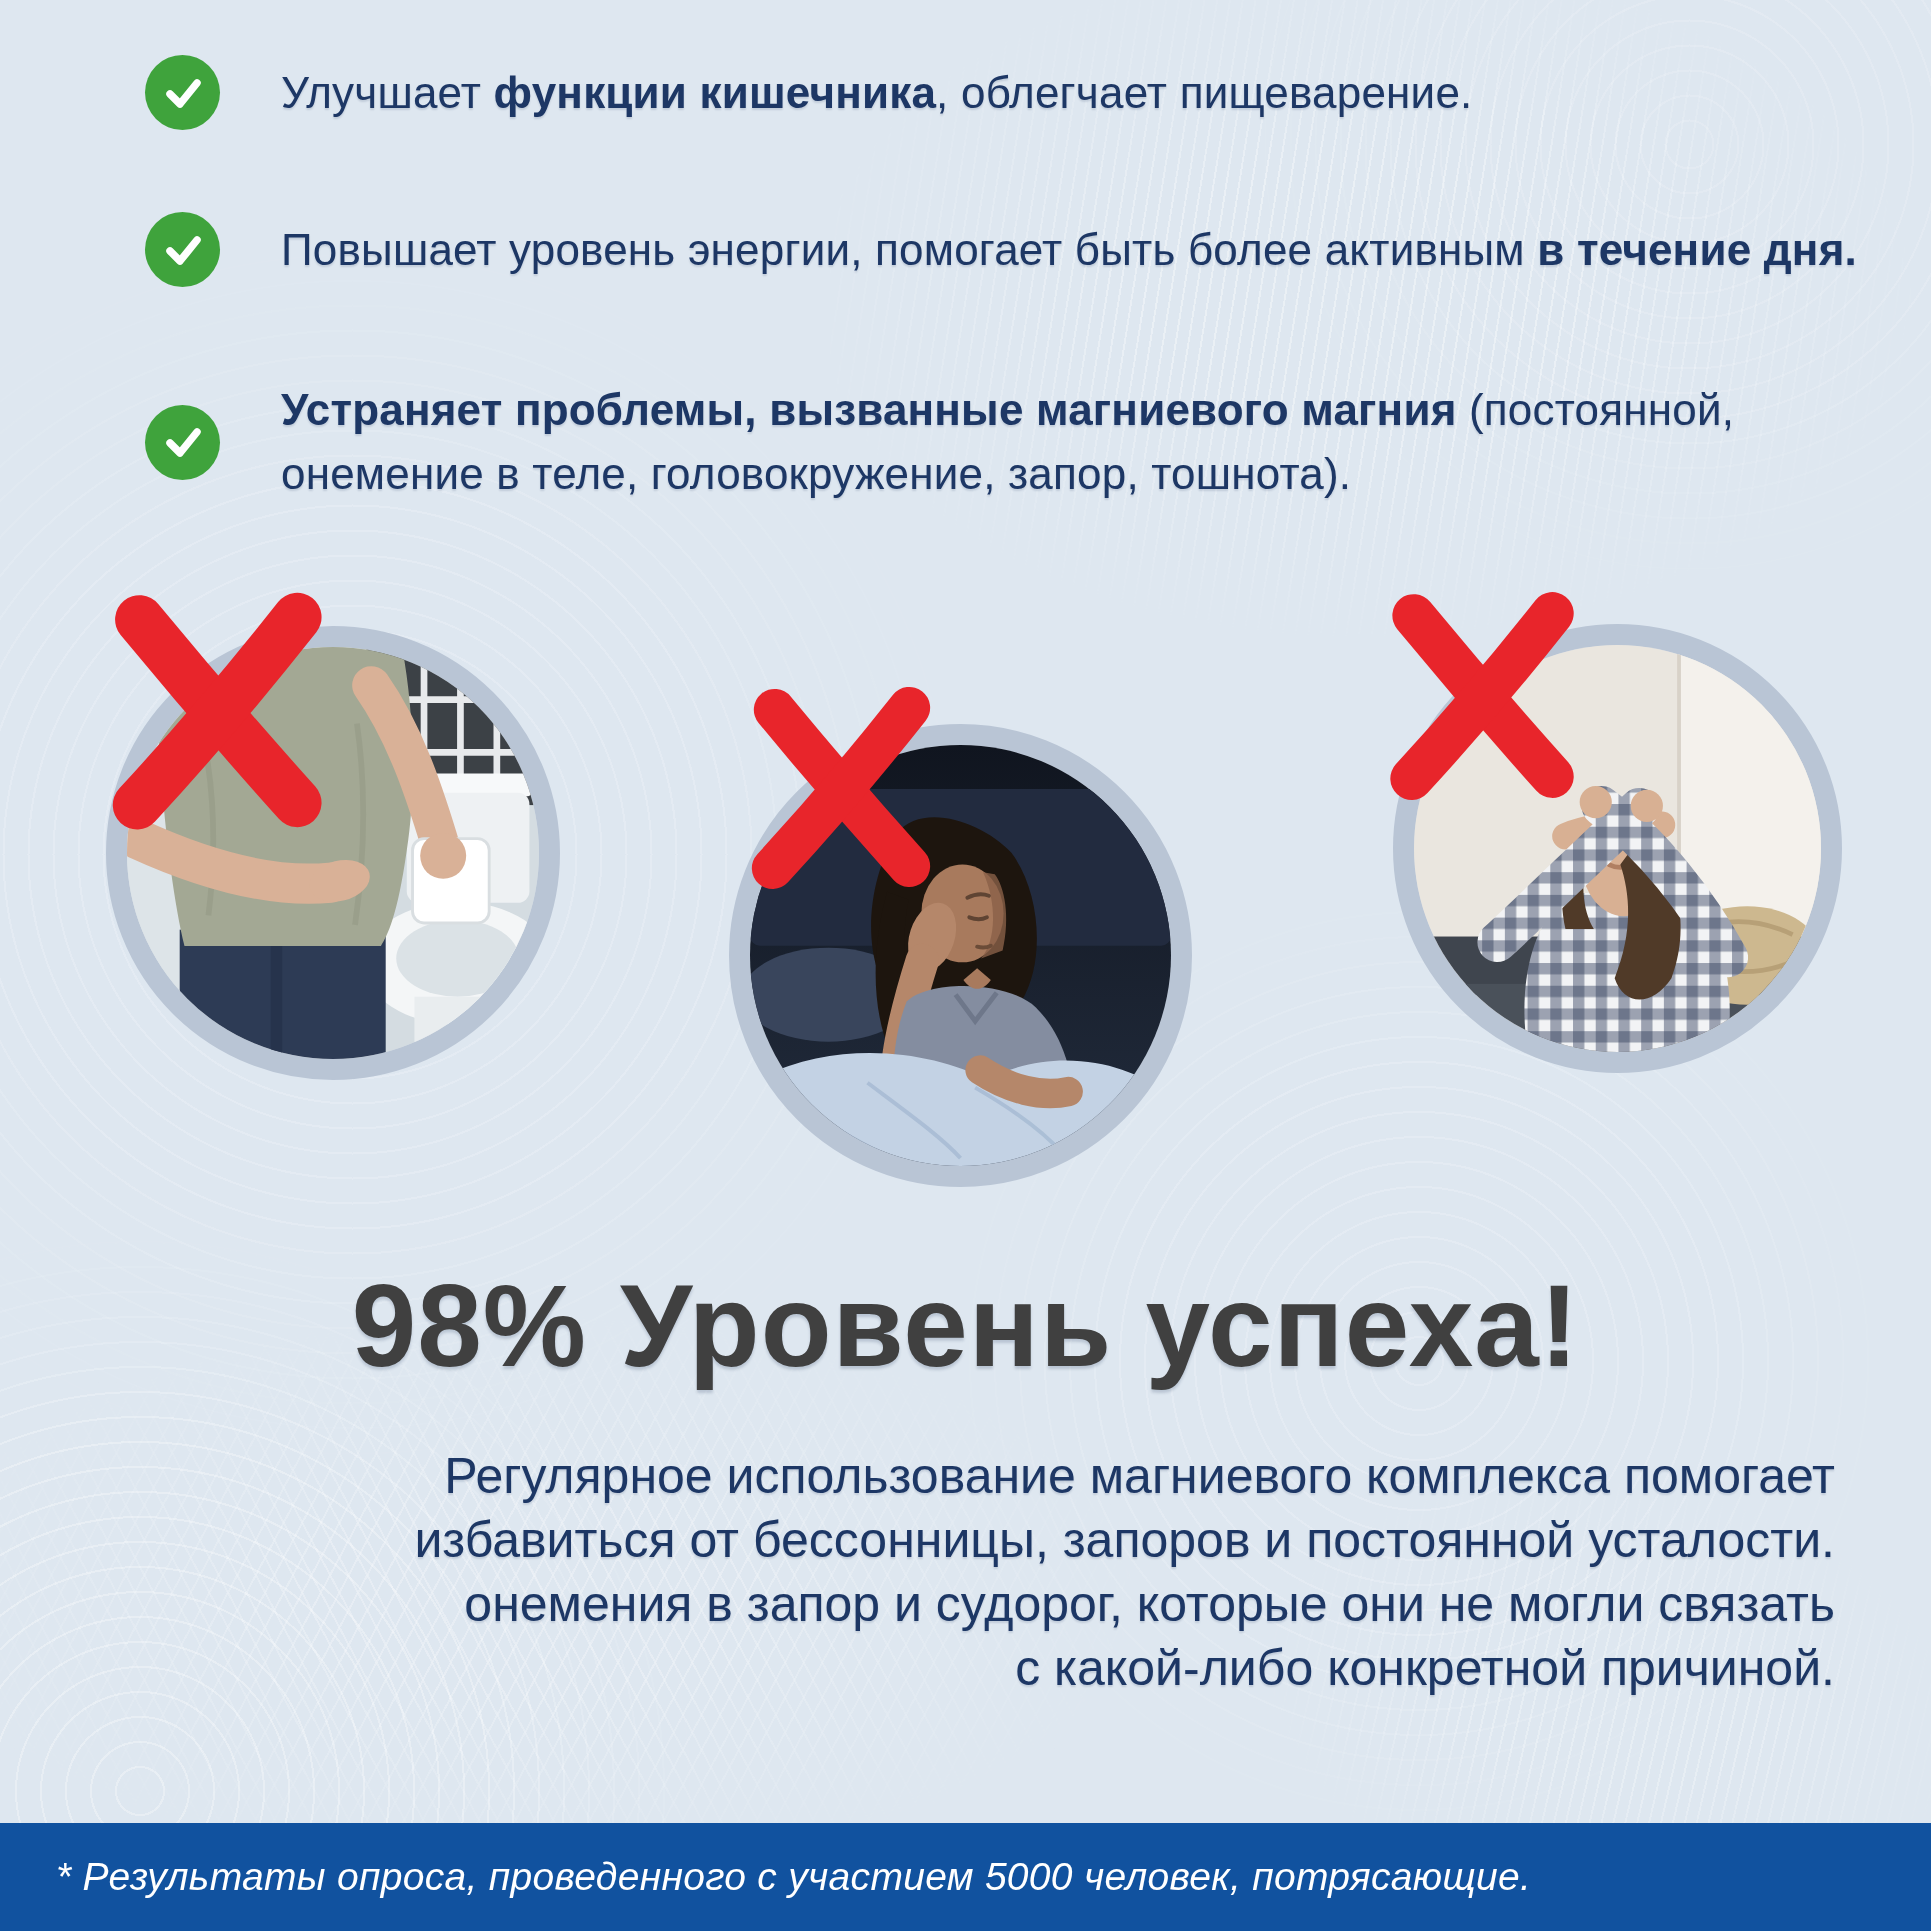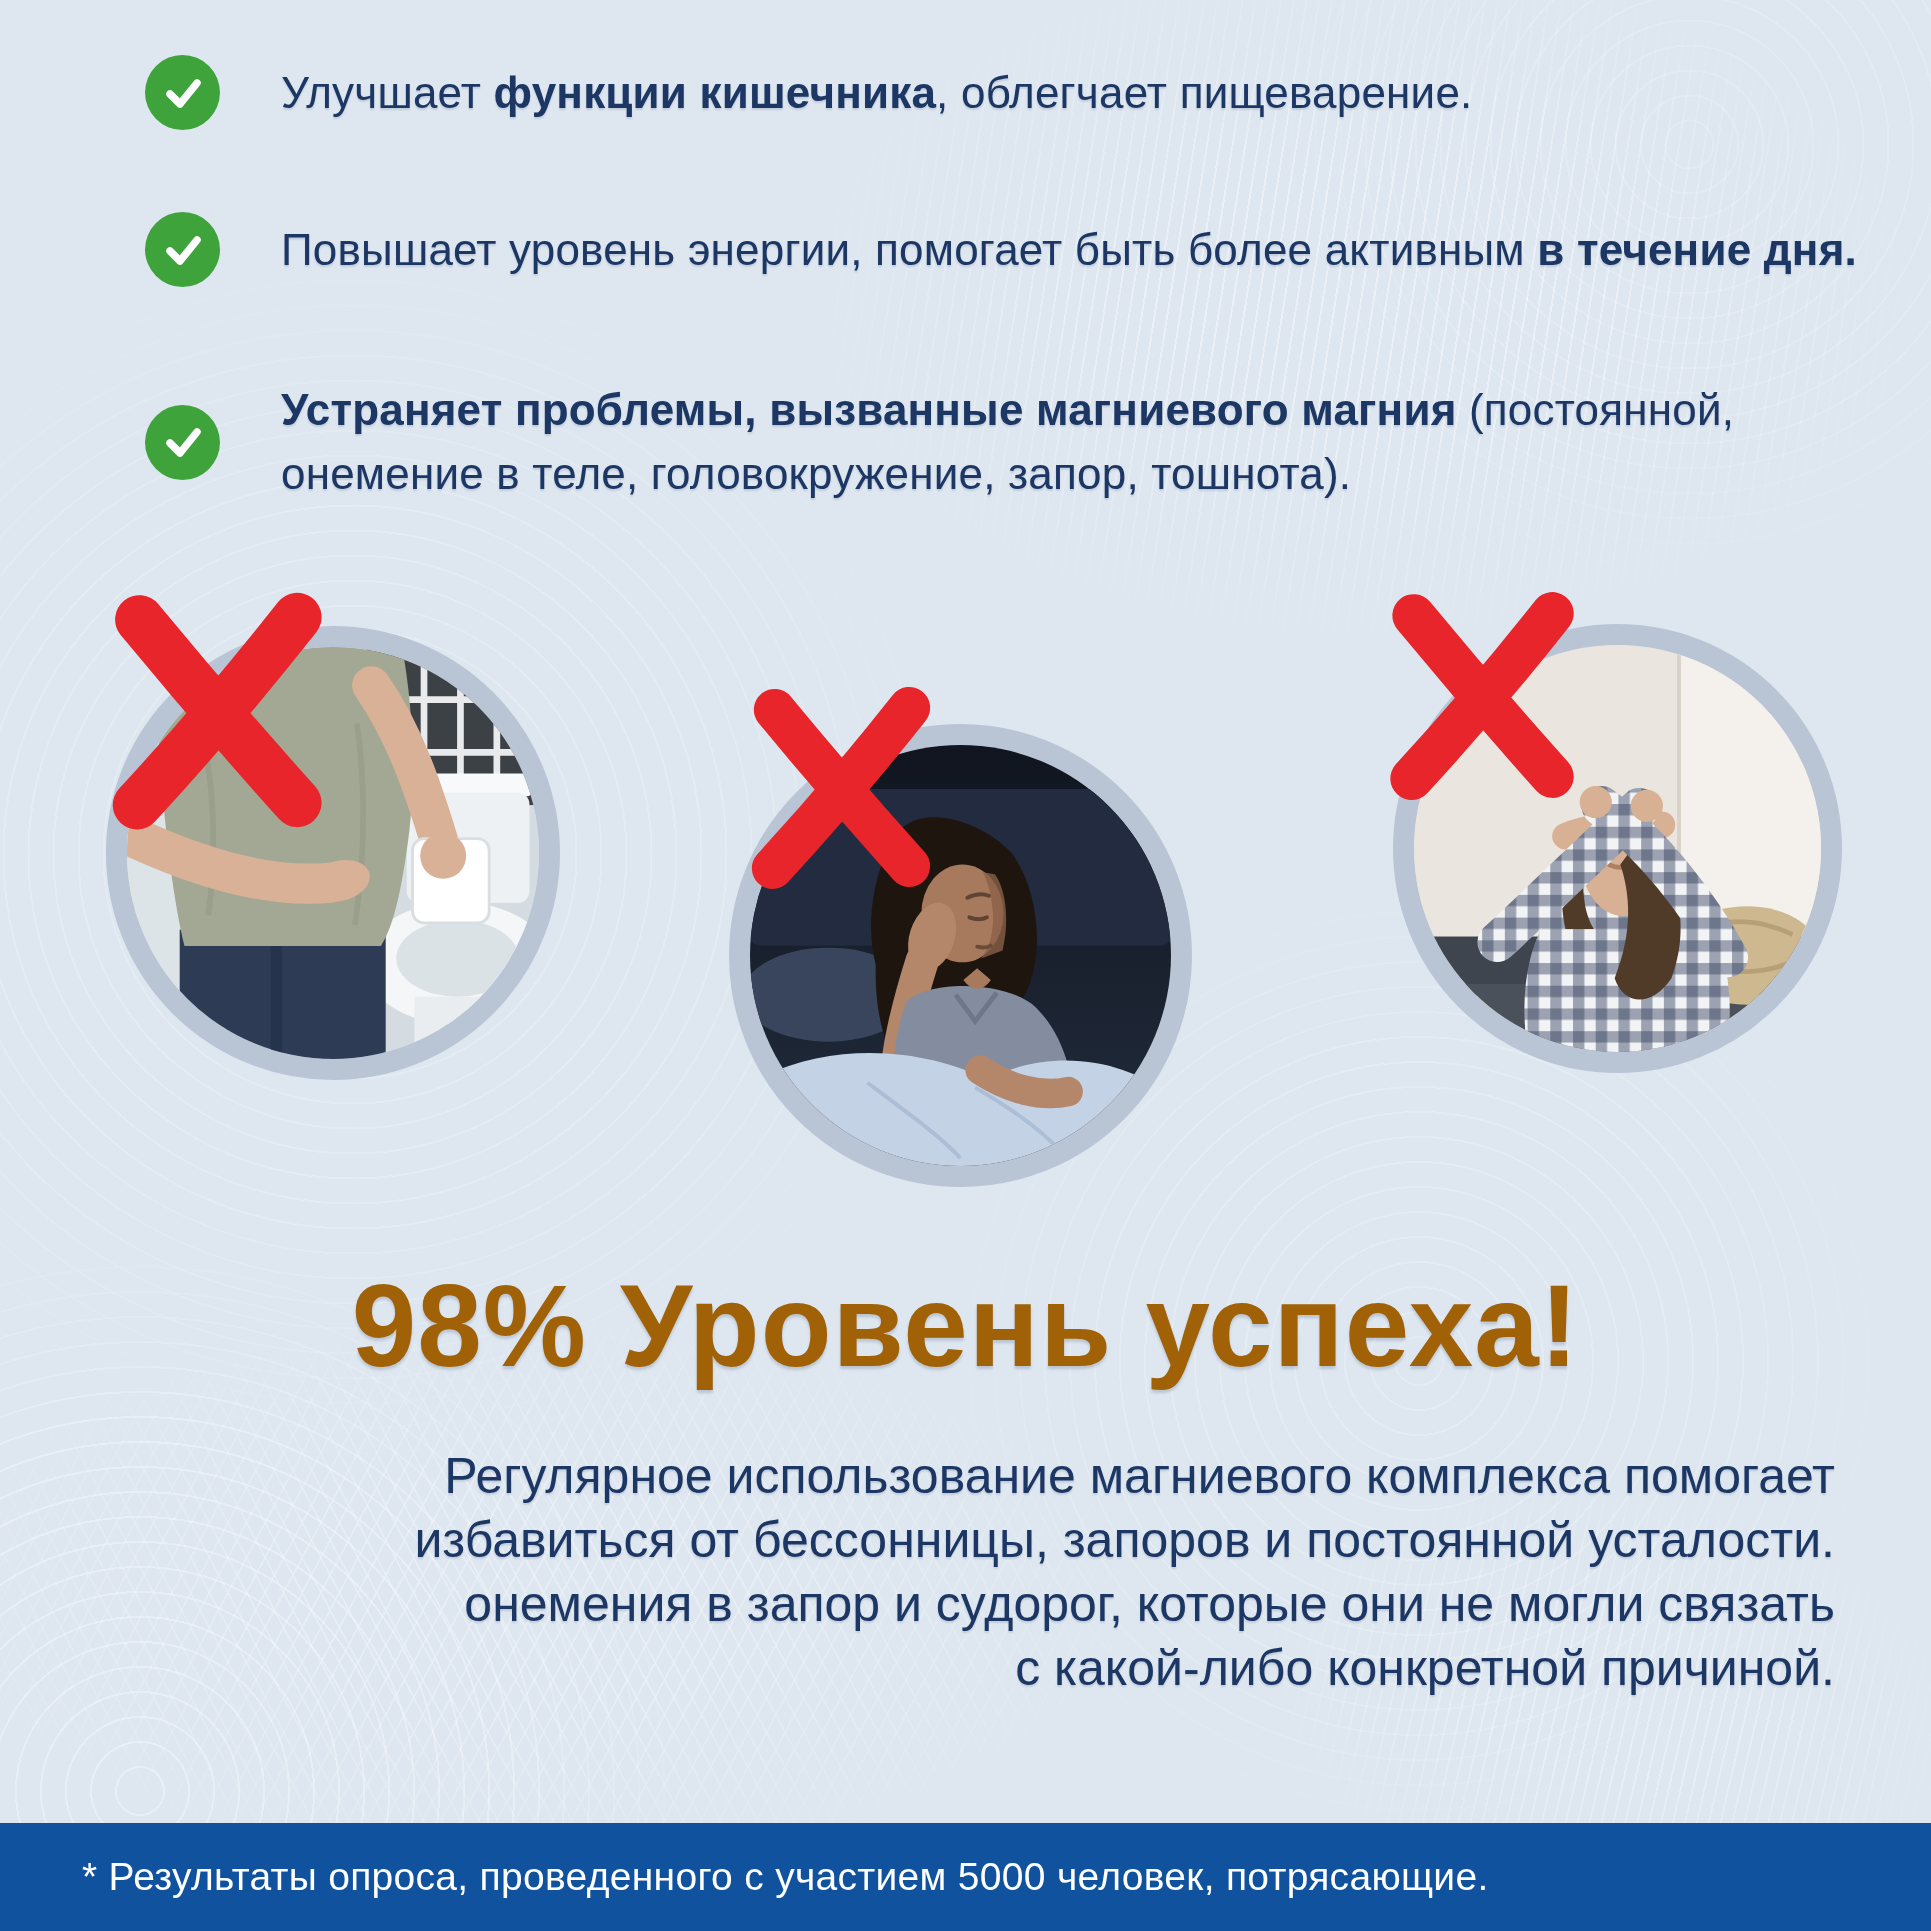--- a/index.html
+++ b/index.html
@@ -56,29 +56,29 @@
   .p3{left:1393px; top:624px; width:449px; height:449px;}
   .cross{position:absolute; z-index:3;}
   .x1{left:100px;  top:587px; width:232px; height:246px;}
   .x2{left:726px;  top:682px; width:228px; height:210px;}
   .x3{left:1367px; top:587px; width:228px; height:216px;}
   .cross svg{width:100%; height:100%; display:block;}
 
   
   .headline{position:absolute; left:0; top:1259px; width:100%; text-align:center;
     font-size:116px; font-weight:800; letter-spacing:1px; z-index:2;
-    color:#a16207; text-shadow:0 2.9px 2.9px rgba(23,44,84,.18);}
+    color:#404040; text-shadow:0 2.9px 2.9px rgba(23,44,84,.18);}
   .para{position:absolute; left:97px; top:1444px; width:1738px; text-align:right;
     font-size:50px; line-height:64px; font-weight:500; z-index:2;
     text-shadow:0 1.9px 1.9px rgba(23,44,84,.14);}
 
   
   .footer{position:absolute; left:0; top:1823px; width:100%; height:108px;
     background:#11529f; display:flex; align-items:center; z-index:4;
-    padding-left:82px; box-sizing:border-box;}
+    padding-left:56px; box-sizing:border-box;font-style:italic;}
   .footer .note{color:#ffffff; font-size:39px; font-weight:500; letter-spacing:0.3px;}
 </style>
 </head>
 <body>
 
 <div class="poster">
 
   <div class="deco fan1"></div>
   <div class="deco fan2"></div>
   <div class="deco mesh1"></div>

